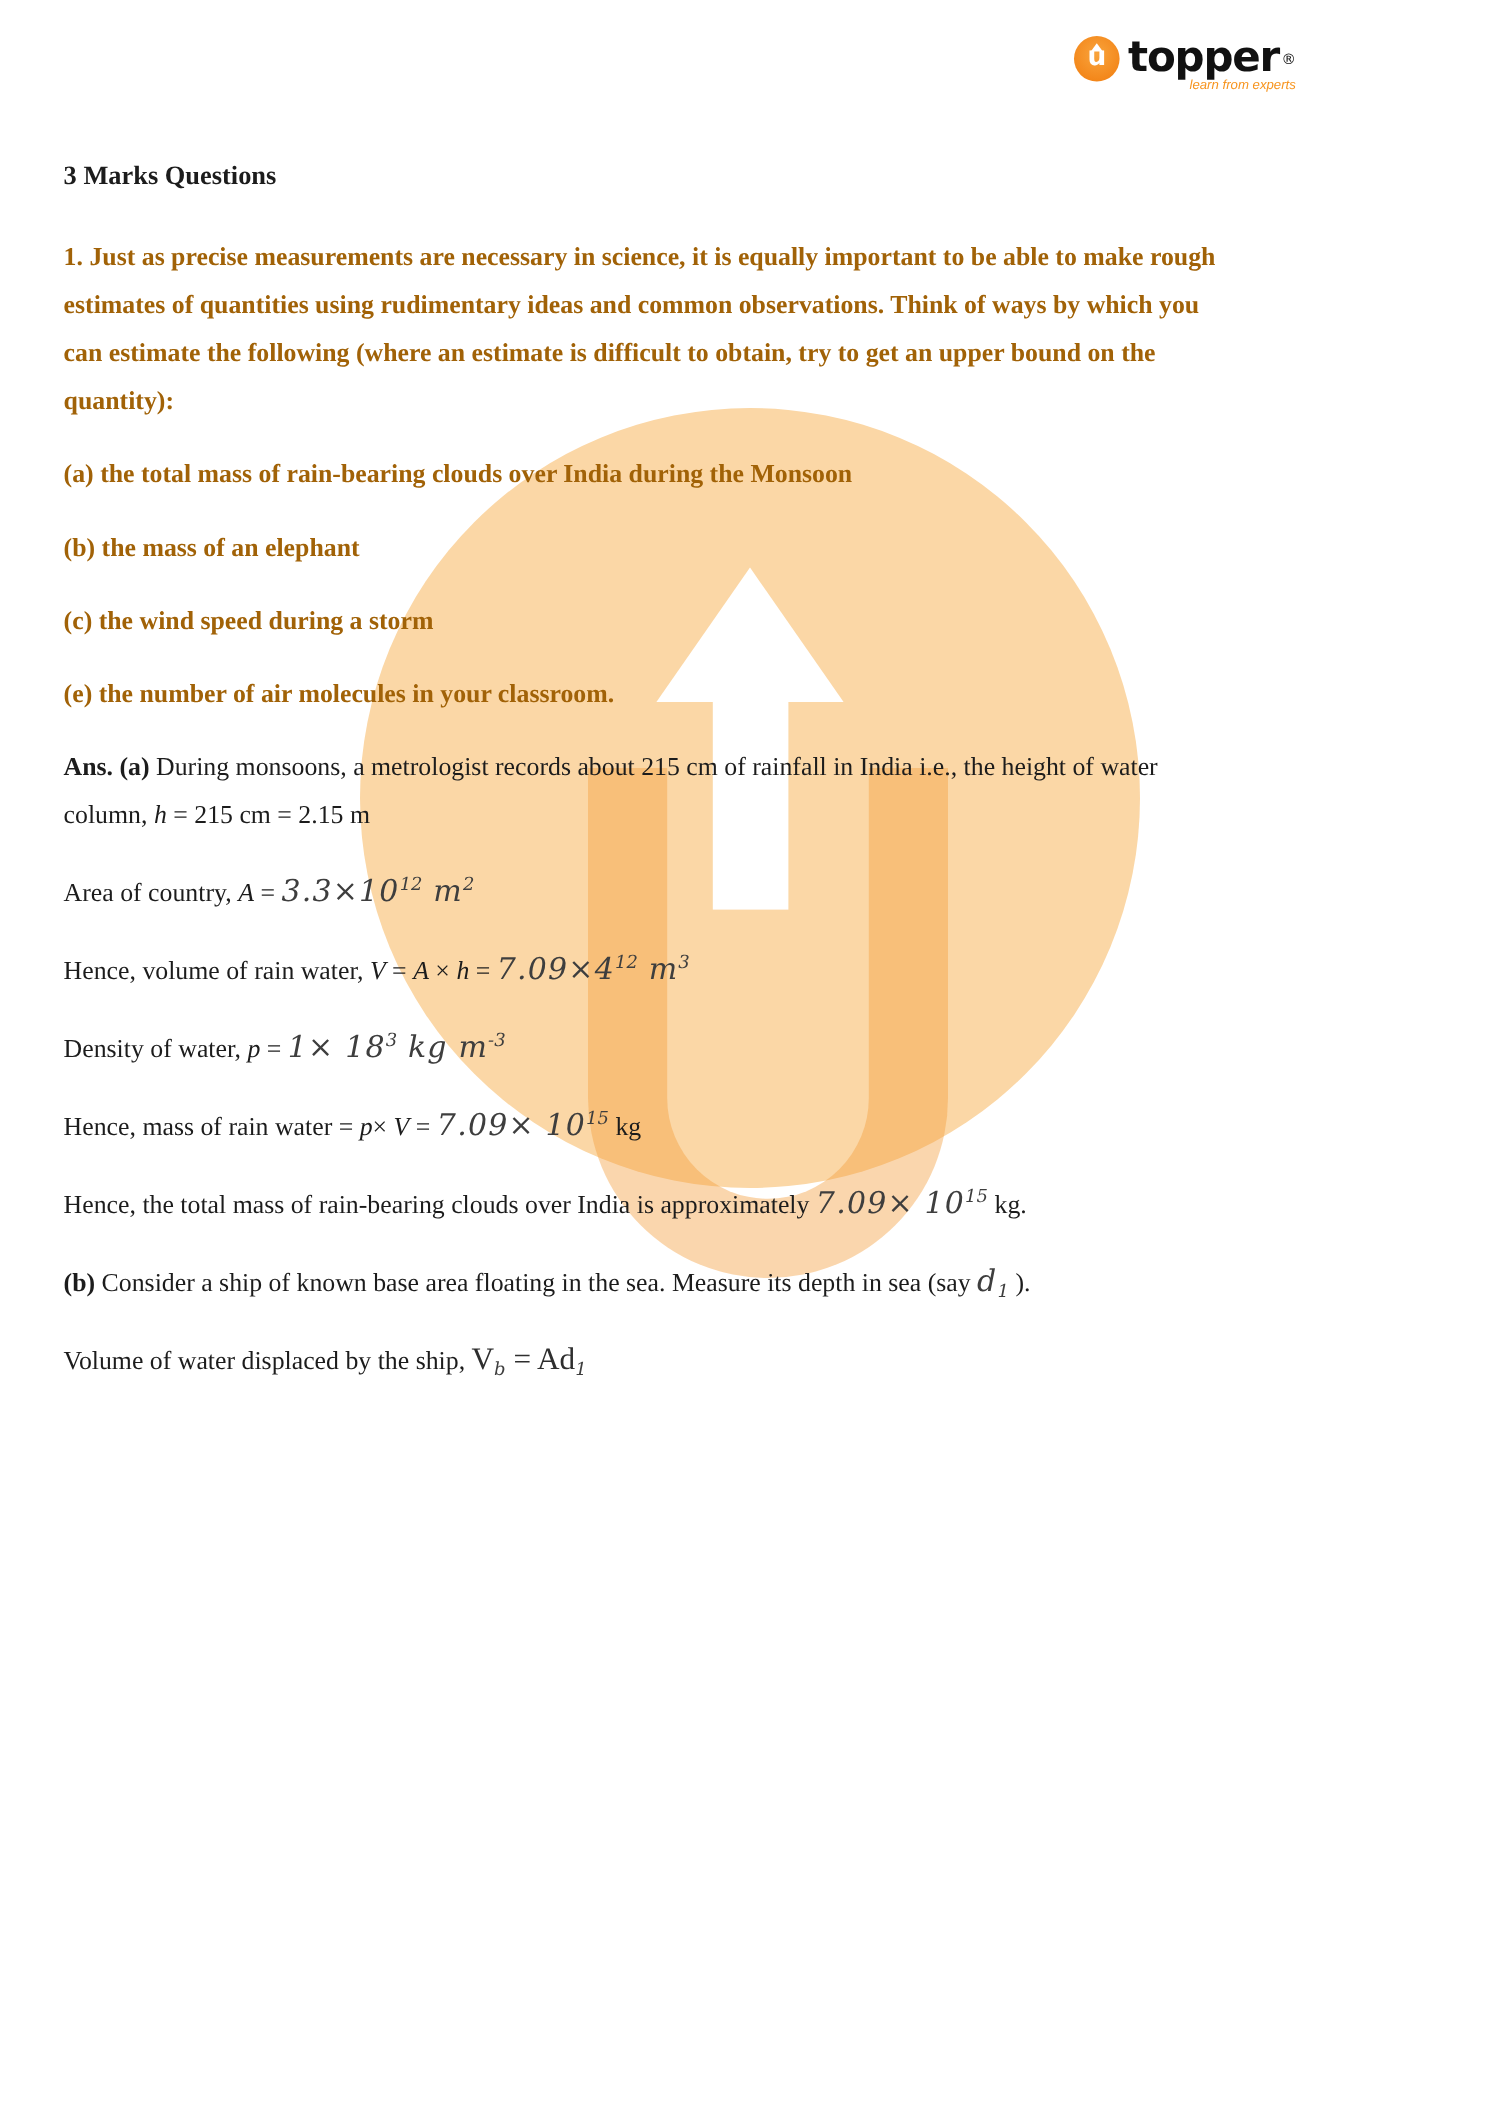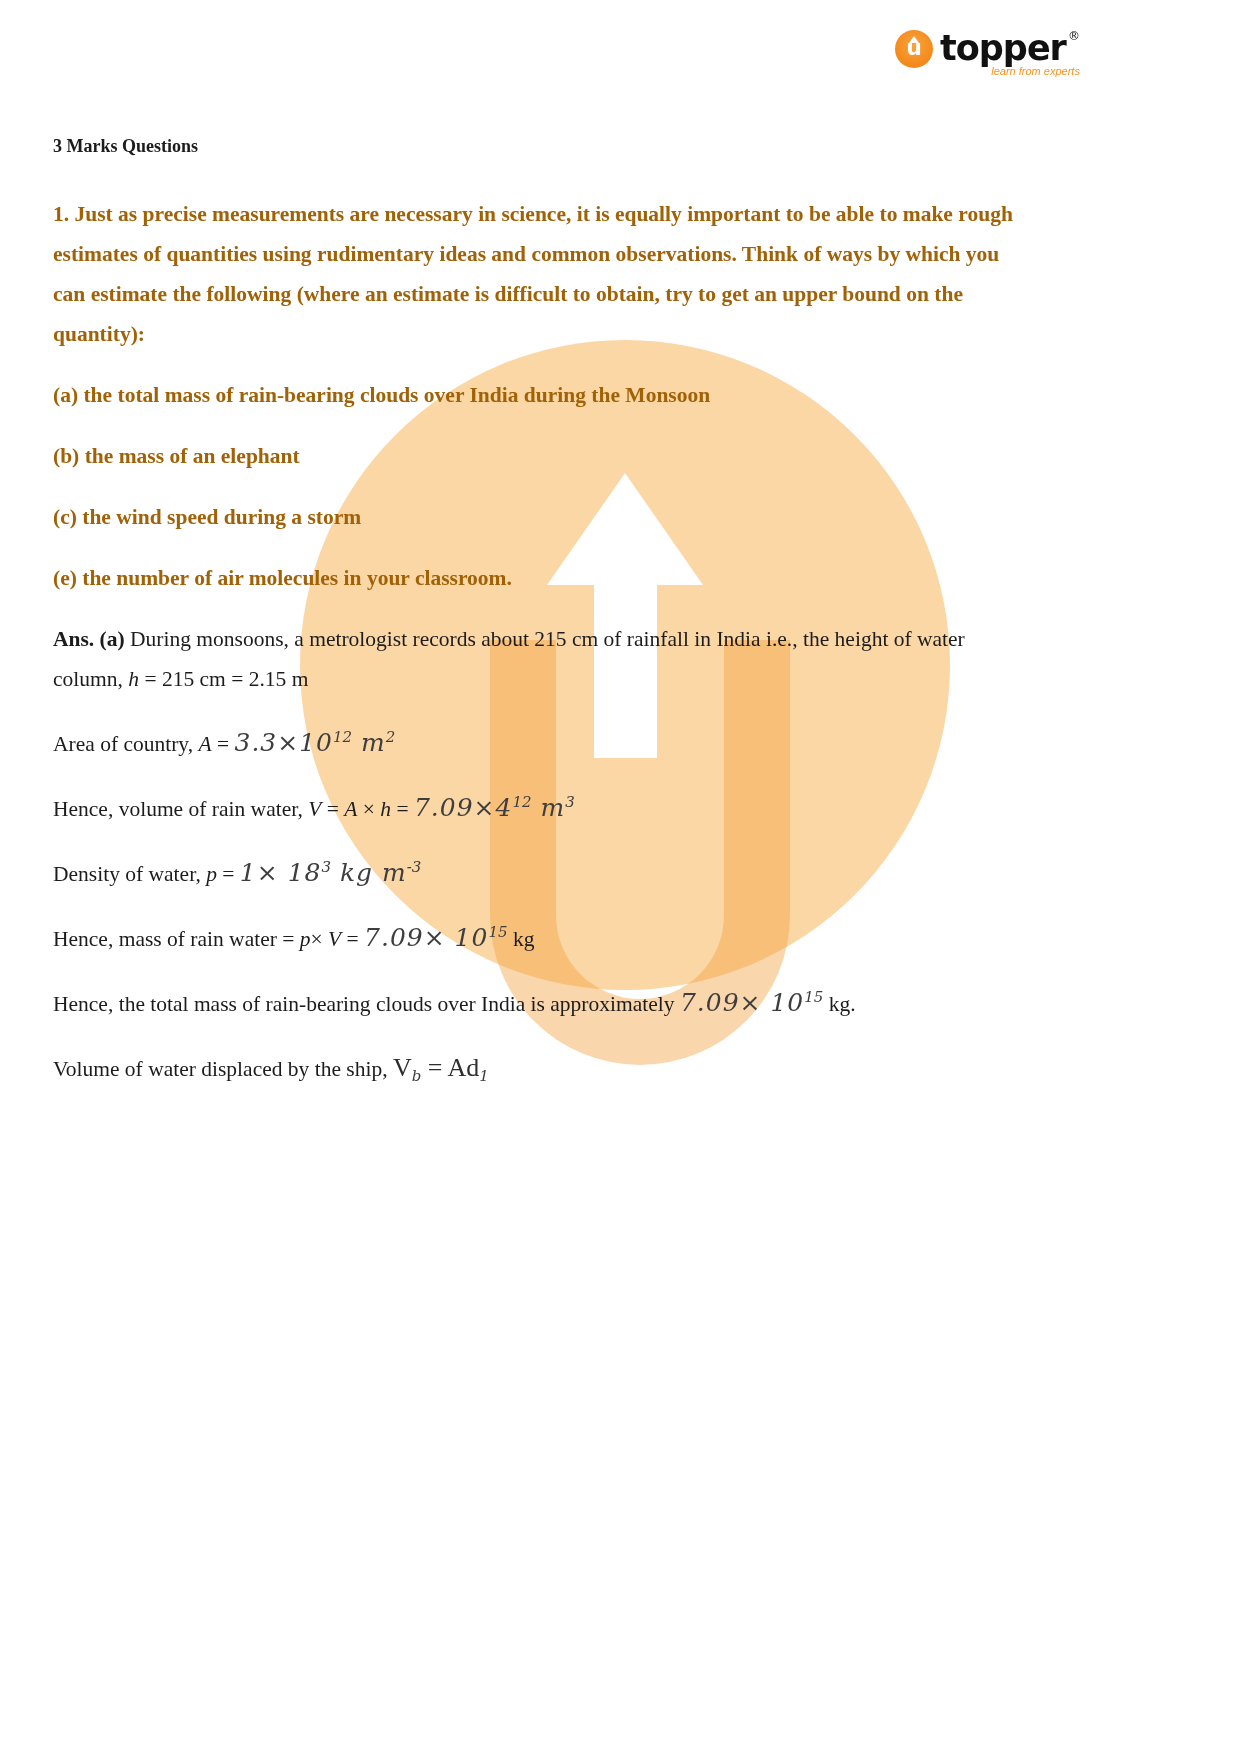--- a/index.html
+++ b/index.html
@@ -55,41 +55,41 @@
     font-weight: bold; font-size: 22px; line-height: 1; margin-top: -2px;
   }
   .logo-badge-arrow {
     position: absolute; top: 6px; left: 50%; margin-left: -5px;
     width: 0; height: 0;
     border-left: 5px solid transparent;
     border-right: 5px solid transparent;
     border-bottom: 7px solid #ffffff;
   }
   .logo-text { display: flex; flex-direction: column; }
-  .logo-brand-row { display: flex; align-items: flex-start; }
+  .logo-brand-row { display: flex; align-items: center; }
   .logo-brand {
     font-family: "DejaVu Sans", sans-serif; font-weight: bold;
     font-size: 35px; line-height: 40px; letter-spacing: -1px; color: #111111;
   }
   .logo-reg {
     font-family: "DejaVu Sans", sans-serif; font-size: 12px;
     color: #111111; margin-top: 1px; margin-left: 2px;
   }
   .logo-tagline {
     align-self: flex-end;
     font-family: Liberation Sans, sans-serif; font-style: italic;
     font-size: 11px; line-height: 12px; color: #f7941e; margin-top: -3px;
   }
 
   
   .content {
     position: absolute; left: 53px; top: 126px; width: 975px; z-index: 2;
   }
   .heading {
-    font-size: 18px; font-weight: bold; line-height: 40px;
+    font-size: 22px; font-weight: bold; line-height: 40px;
     margin-bottom: 28px; color: #1c1c1c;
   }
   .para {
     font-size: 21.5px; line-height: 40px; margin-bottom: 21px;
     color: #a16207;
   }
   .para.bold { font-weight: bold; }
   .ans { font-size: 21.5px; line-height: 40px; margin-bottom: 24px; }
 
   
@@ -153,16 +153,17 @@
     <p class="para bold">(b) the mass of an elephant</p>
     <p class="para bold">(c) the wind speed during a storm</p>
     <p class="para bold">(e) the number of air molecules in your classroom.</p>
 
     <p class="ans"><span class="seg-b">Ans. (a) </span><span class="seg-n">During monsoons, a metrologist records about 215 cm of rainfall in India i.e., the height of water column, </span><span class="seg-i">h</span><span class="seg-n"> = 215 cm = 2.15 m</span></p>
     <p class="ans"><span class="seg-n">Area of country, </span><span class="seg-i">A</span><span class="seg-n"> =  </span><span class="seg-m">3.3×10</span><sup class="seg-sup">12</sup><span class="seg-m">  m</span><sup class="seg-sup">2</sup></p>
     <p class="ans"><span class="seg-n">Hence, volume of rain water, </span><span class="seg-i">V</span><span class="seg-n"> = </span><span class="seg-i">A</span><span class="seg-n"> × </span><span class="seg-i">h</span><span class="seg-n"> = </span><span class="seg-m">7.09×4</span><sup class="seg-sup">12</sup><span class="seg-m">  m</span><sup class="seg-sup">3</sup></p>
     <p class="ans"><span class="seg-n">Density of water, </span><span class="seg-i">p</span><span class="seg-n"> =  </span><span class="seg-m">1× 18</span><sup class="seg-sup">3</sup><span class="seg-m">  kg m</span><sup class="seg-sup">-3</sup></p>
     <p class="ans"><span class="seg-n">Hence, mass of rain water = </span><span class="seg-i">p</span><span class="seg-n">× </span><span class="seg-i">V</span><span class="seg-n"> = </span><span class="seg-m">7.09× 10</span><sup class="seg-sup">15</sup><span class="seg-n"> kg</span></p>
     <p class="ans"><span class="seg-n">Hence, the total mass of rain-bearing clouds over India is approximately  </span><span class="seg-m">7.09× 10</span><sup class="seg-sup">15</sup><span class="seg-n"> kg.</span></p>
+    <p class="ans"><span class="seg-b">(b) </span><span class="seg-n">Consider a ship of known base area floating in the sea. Measure its depth in sea (say </span><span class="seg-m">d</span><sub class="seg-sub">1</sub><span class="seg-n"> ).</span></p>
     <p class="ans"><span class="seg-n">Volume of water displaced by the ship, </span><span class="seg-v">V</span><sub class="seg-vsub">b</sub><span class="seg-v"> = Ad</span><sub class="seg-vsub">1</sub></p>
   </div>
 
 </div>
 
 </body></html>

